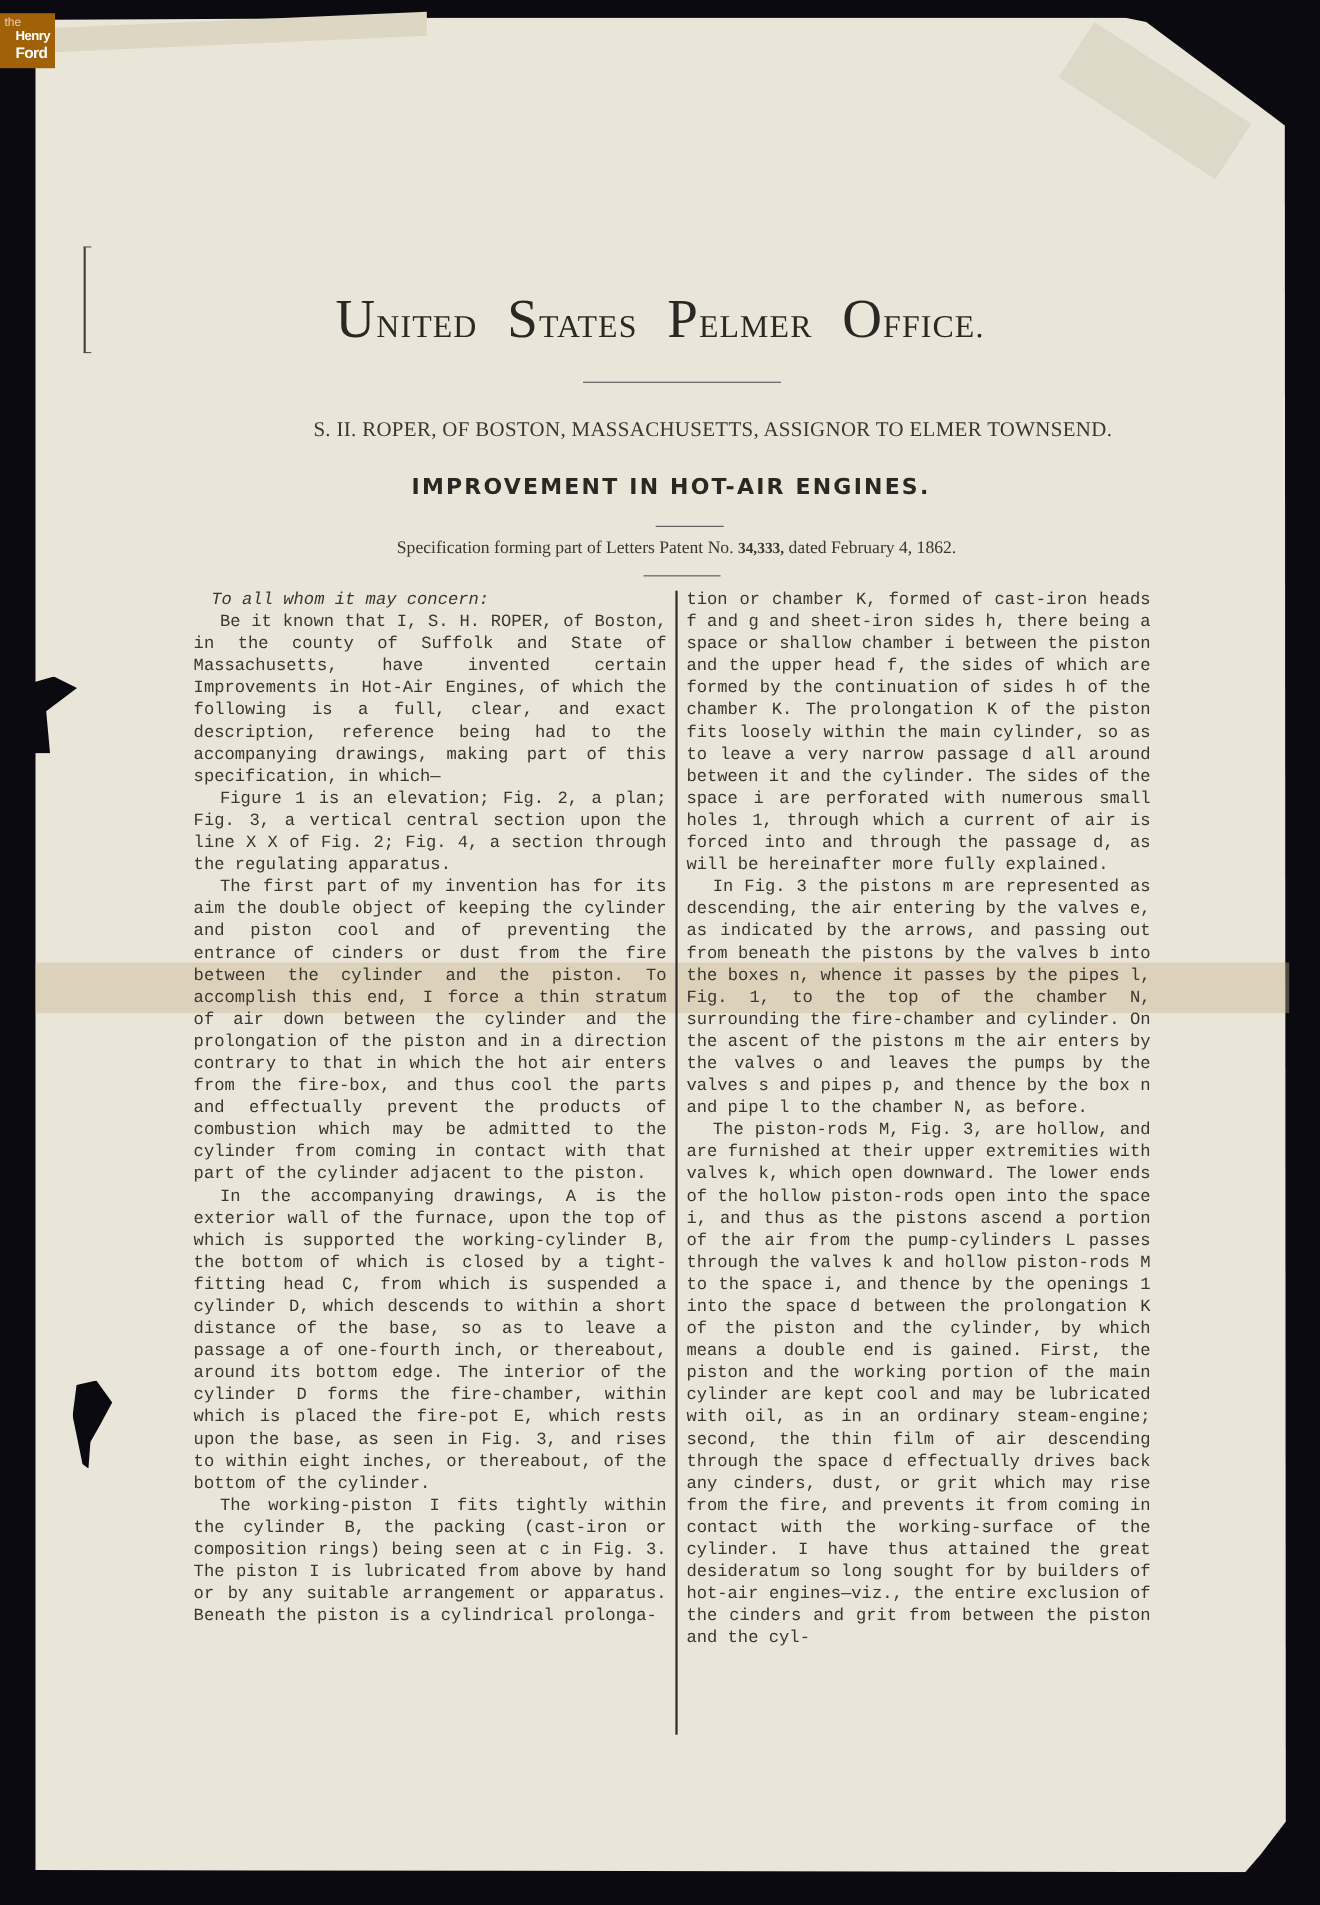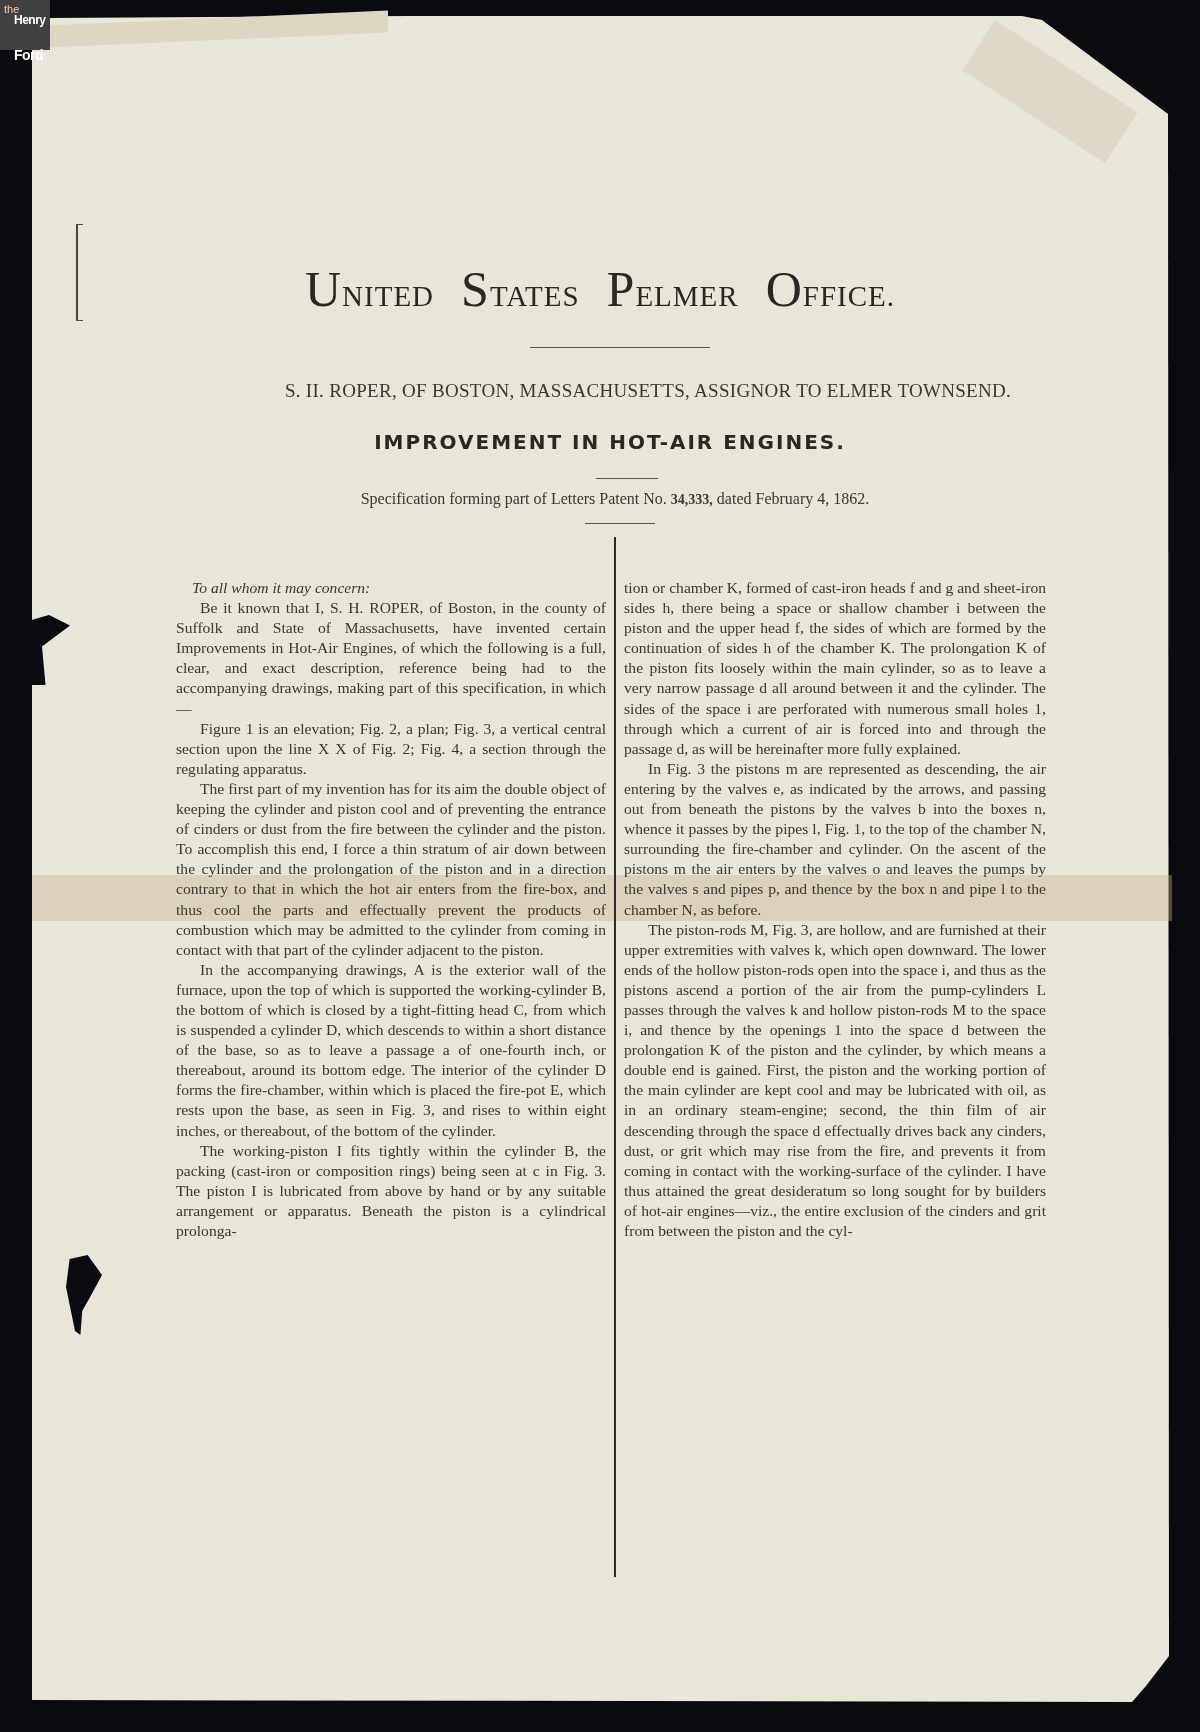--- a/index.html
+++ b/index.html
@@ -1,36 +1,36 @@
 <!DOCTYPE html>
 <html><head>
 <meta charset="utf-8">
 <style>
   html, body { margin:0; padding:0; }
   body { width:1200px; height:1732px; background:#0a0a10; position:relative; overflow:hidden; font-family:"DejaVu Serif", serif; }
-  .logo { position:absolute; left:0; top:0; width:50px; height:50px; background:#404040; color:#fff; z-index:5; }
+  .logo { position:absolute; left:0; top:12px; width:50px; height:50px; background:#a16207; color:#fff; z-index:5; }
   .logo .the { position:absolute; left:4px; top:3px; font-family:"Liberation Sans", sans-serif; font-size:11px; color:#f4c9b4; }
   .logo .henry { position:absolute; left:14px; top:13px; font-family:"Liberation Sans", sans-serif; font-weight:bold; font-size:12px; letter-spacing:-0.5px; }
-  .logo .ford { position:absolute; left:14px; top:28px; font-family:"Liberation Sans", sans-serif; font-weight:bold; font-size:14px; letter-spacing:-0.5px;margin-top:19px; }
+  .logo .ford { position:absolute; left:14px; top:28px; font-family:"Liberation Sans", sans-serif; font-weight:bold; font-size:14px; letter-spacing:-0.5px; }
   .paper { position:absolute; left:32px; top:16px; width:1140px; height:1700px; background:#e9e5d8;
     clip-path: polygon(0 30px, 14px 2px, 380px 0, 990px 0, 1010px 4px, 1136px 98px, 1137px 1640px, 1114px 1670px, 1100px 1686px, 0 1684px, 0 1650px);
     border-radius:0 0 0 14px; }
   .paper-fold-top { position:absolute; left:48px; top:18px; width:340px; height:22px; background:#ddd6c2; transform:skewY(-2.5deg); z-index:2; }
   .paper-fold-right { position:absolute; left:995px; top:20px; width:170px; height:60px; background:#ddd6c8; transform:rotate(33deg); transform-origin:left top; z-index:2; opacity:.9;}
   .tape { position:absolute; left:32px; width:1140px; background:rgba(200,180,140,0.38); z-index:3; }
   .tear { position:absolute; background:#0a0a10; z-index:4; }
   .bracket { position:absolute; left:76px; top:224px; width:5px; height:95px; border-left:2px solid #444; border-top:1px solid #555; border-bottom:1px solid #555; z-index:4; }
   .title { position:absolute; left:0; width:1200px; top:260px; text-align:center; font-family:"Liberation Serif", serif; font-size:50px; color:#2a2823; letter-spacing:1px; z-index:4; }
   .title .sc { font-size:29px; }
   .rule { position:absolute; height:1px; background:#555; z-index:4; }
   .author { position:absolute; left:0; width:1200px; top:380px; text-align:center; font-family:"Liberation Serif", serif; font-size:19px; color:#3a3730; letter-spacing:0.3px; z-index:4;padding-left:48px;}
   .subtitle { position:absolute; left:0; width:1220px; top:430px; text-align:center; font-family:"DejaVu Sans", sans-serif; font-weight:bold; font-size:20px; color:#2a2823; letter-spacing:2px; z-index:4; }
   .spec { position:absolute; left:0; width:1230px; top:490px; text-align:center; font-family:"Liberation Serif", serif; font-size:16px; color:#3a3730; z-index:4;}
   .spec b { font-size:14px; }
-  .col { position:absolute; top:535px; font-family:Liberation Serif, serif; font-size:15.6px; line-height:20.1px; color:#3a372f; text-align:justify; z-index:4;margin-top:43px; }
+  .col { position:absolute; top:535px; font-family:Liberation Mono, monospace; font-size:15.6px; line-height:20.1px; color:#3a372f; text-align:justify; z-index:4; }
   .col.left { left:176px; width:430px; }
   .col.right { left:624px; width:422px; }
   .col p { margin:0; text-indent:24px; }
   .col p.noindent { text-indent:0; }
   .col .greeting { font-style:italic; text-indent:16px; }
   .divider { position:absolute; left:614px; top:537px; width:2px; height:1040px; background:#2b2b2b; z-index:4; }
 </style>
 </head>
 <body>
 

